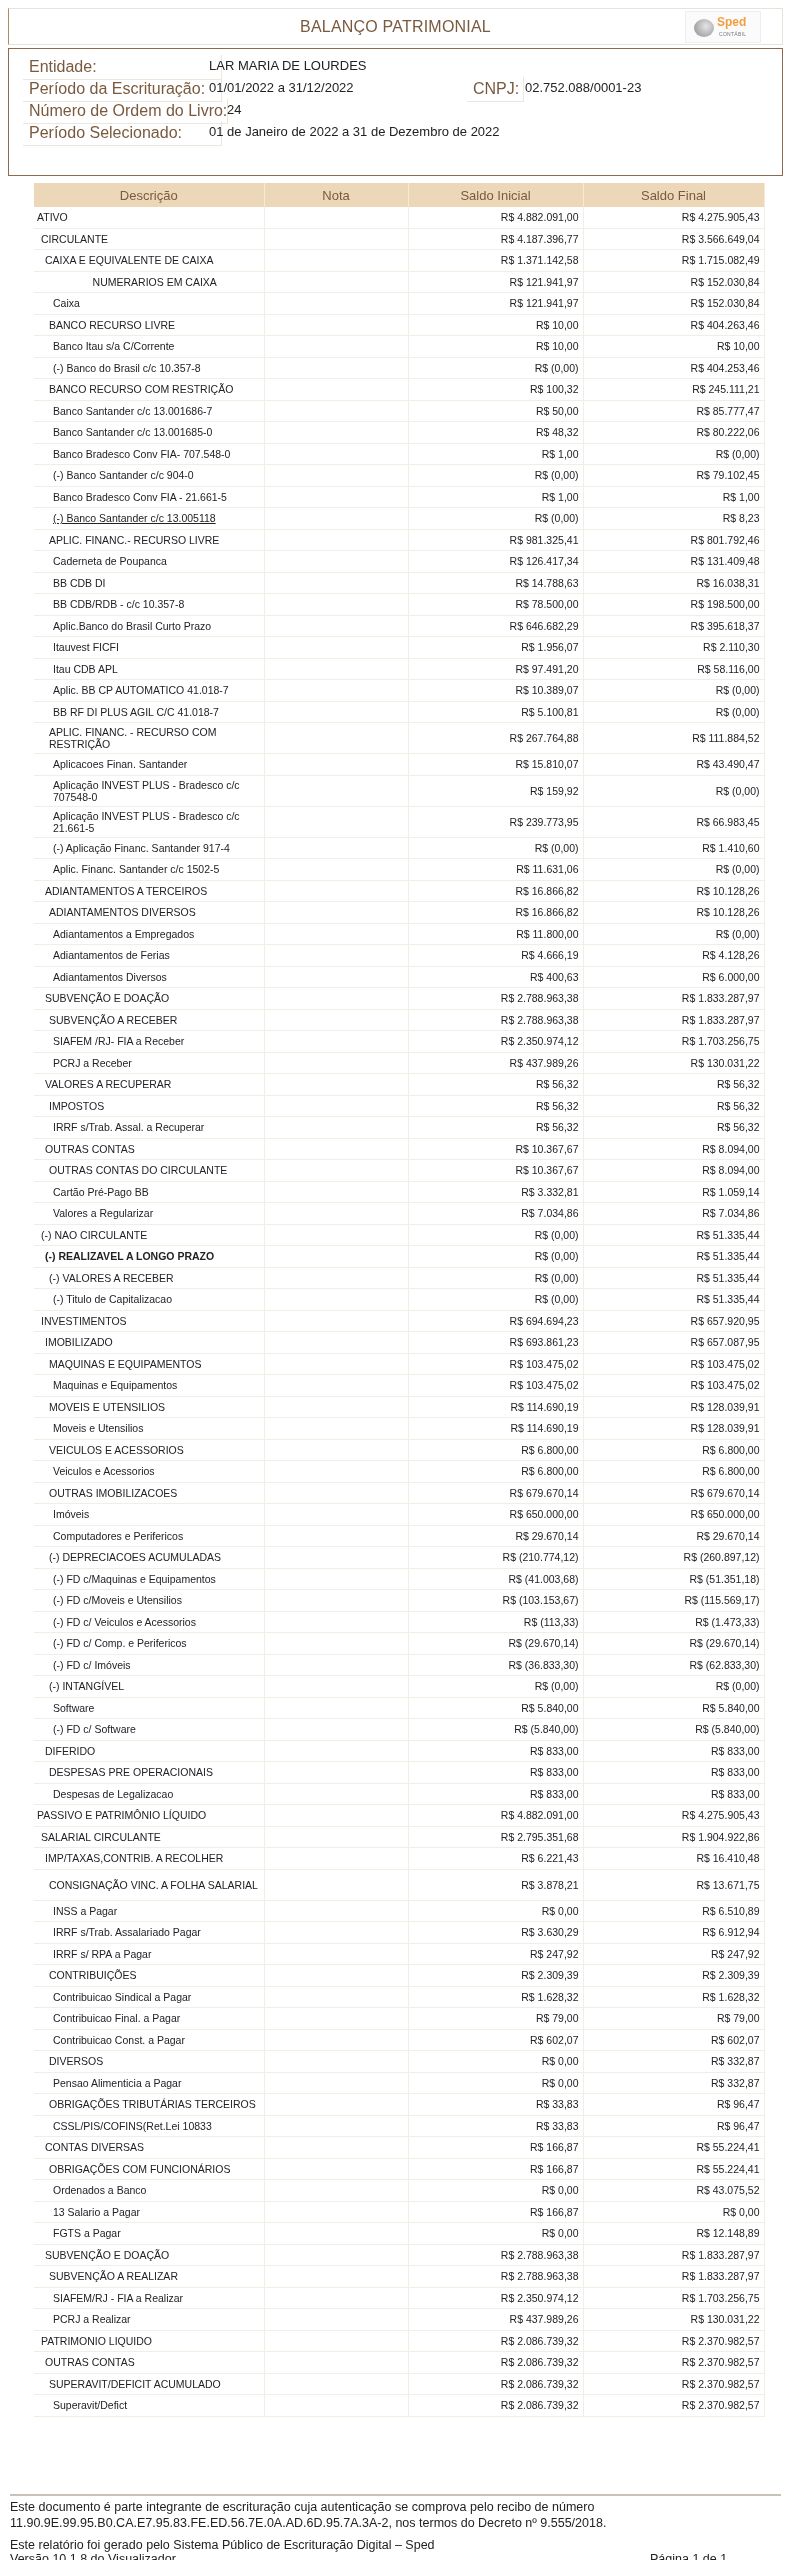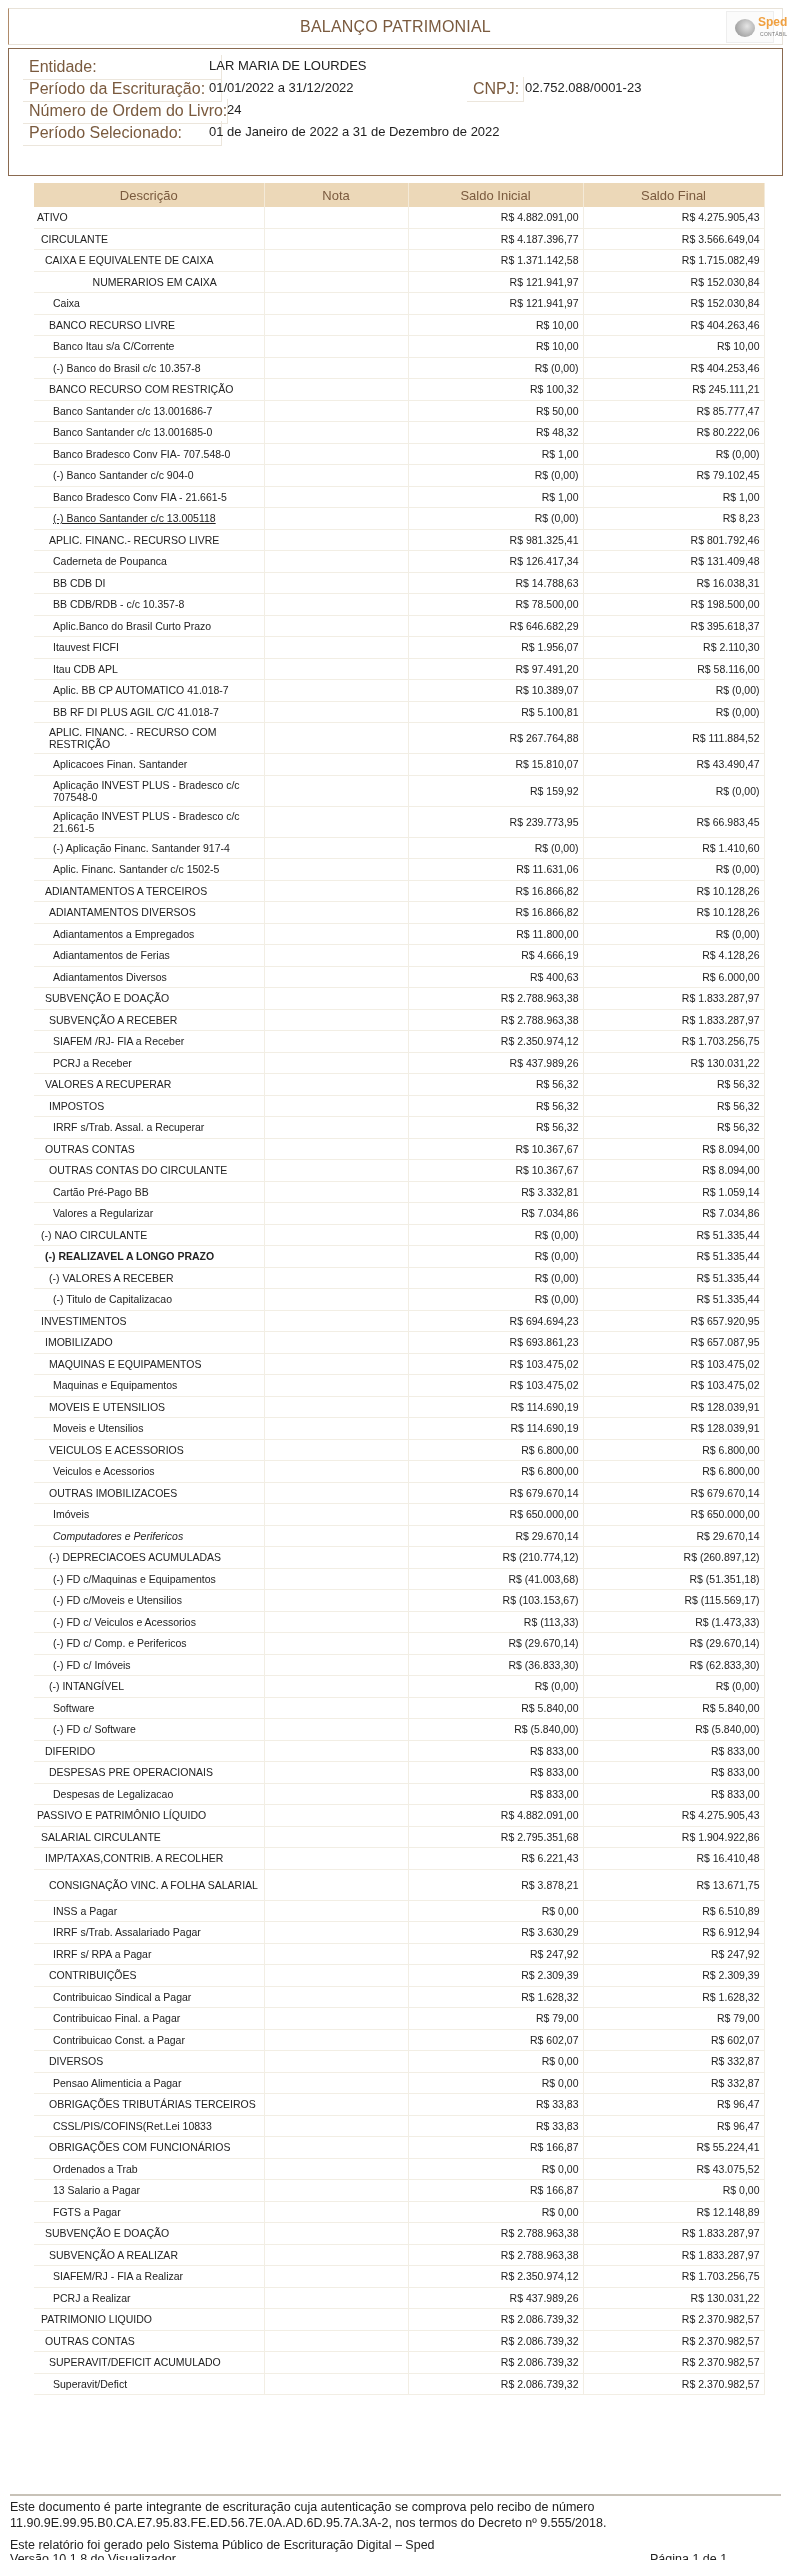--- a/index.html
+++ b/index.html
@@ -1,20 +1,20 @@
 <!DOCTYPE html>
 <html><head>
 <meta charset="utf-8">
 <style>
   html, body { margin: 0; padding: 0; background: #ffffff; }
   body { width: 791px; height: 2560px; position: relative; font-family: "Liberation Sans", sans-serif; color: #222; overflow: hidden; }
 
   .title-bar { position: absolute; left: 8px; top: 8px; width: 775px; height: 37px; border: 1px solid #e8e2d8; border-left: 1px solid #b08b6a; box-sizing: border-box; }
   .title-bar .title { position: absolute; left: 0; right: 0; top: 9px; text-align: center; font-size: 16px; color: #7a5a3e; letter-spacing: 0.2px; }
-  .logo { position: absolute; right: 8px; top: 2px; width: 48px; height: 32px; border: 1px solid #eee; background: #fbfbfb; box-sizing: border-box; }
+  .logo { position: absolute; right: 21px; top: 2px; width: 76px; height: 32px; border: 1px solid #eee; background: #fbfbfb; box-sizing: border-box; }
   .logo .globe { position: absolute; left: 8px; top: 7px; width: 20px; height: 18px; border-radius: 50%; background: radial-gradient(circle at 60% 40%, #e5e5e5, #8a8a8a); }
   .logo .sped { position: absolute; left: 31px; top: 3px; font-size: 12px; font-weight: bold; color: #f0a040; }
   .logo .contabil { position: absolute; left: 33px; top: 19px; font-size: 5px; color: #777; letter-spacing: 0.3px; }
 
   .info-box { position: absolute; left: 8px; top: 48px; width: 775px; height: 128px; border: 1px solid #8a6a50; box-sizing: border-box; }
   .info-label { position: absolute; color: #7a5a3e; padding: 3px 6px; border-right: 1px solid #ece6dc; border-bottom: 1px solid #ece6dc; white-space: nowrap; }
   .info-value { position: absolute; color: #222; white-space: nowrap; }
 
   .table-wrap { position: absolute; left: 10px; top: 180px; width: 771px; height: 2316px; border-bottom: 2px solid #c8c2b8; box-sizing: border-box; }
   table { position: absolute; left: 24px; top: 3px; width: 730px; border-collapse: collapse; table-layout: fixed; }
@@ -426,21 +426,21 @@
           <td class="num">R$ 679.670,14</td>
           <td class="num">R$ 679.670,14</td>
         </tr>
         <tr>
           <td style="padding-left: 19px;">Imóveis</td>
           <td></td>
           <td class="num">R$ 650.000,00</td>
           <td class="num">R$ 650.000,00</td>
         </tr>
         <tr>
-          <td style="padding-left: 19px; font-style: italic;">Computadores e Perifericos</td>
+          <td style="padding-left: 19px;">Computadores e Perifericos</td>
           <td></td>
           <td class="num">R$ 29.670,14</td>
           <td class="num">R$ 29.670,14</td>
         </tr>
         <tr>
           <td style="padding-left: 15px;">(-) DEPRECIACOES ACUMULADAS</td>
           <td></td>
           <td class="num">R$ (210.774,12)</td>
           <td class="num">R$ (260.897,12)</td>
         </tr>
@@ -594,27 +594,33 @@
           <td class="num">R$ 33,83</td>
           <td class="num">R$ 96,47</td>
         </tr>
         <tr>
           <td style="padding-left: 19px;">CSSL/PIS/COFINS(Ret.Lei 10833</td>
           <td></td>
           <td class="num">R$ 33,83</td>
           <td class="num">R$ 96,47</td>
         </tr>
         <tr>
-          <td style="padding-left: 15px;">OBRIGAÇÕES COM FUNCIONÁRIOS</td>
+          <td style="padding-left: 11px;">CONTAS DIVERSAS</td>
           <td></td>
           <td class="num">R$ 166,87</td>
           <td class="num">R$ 55.224,41</td>
         </tr>
         <tr>
-          <td style="padding-left: 19px;">Ordenados a Trab</td>
+          <td style="padding-left: 15px;">OBRIGAÇÕES COM FUNCIONÁRIOS</td>
+          <td></td>
+          <td class="num">R$ 166,87</td>
+          <td class="num">R$ 55.224,41</td>
+        </tr>
+        <tr>
+          <td style="padding-left: 19px;">Ordenados a Banco</td>
           <td></td>
           <td class="num">R$ 0,00</td>
           <td class="num">R$ 43.075,52</td>
         </tr>
         <tr>
           <td style="padding-left: 19px;">13  Salario a Pagar</td>
           <td></td>
           <td class="num">R$ 166,87</td>
           <td class="num">R$ 0,00</td>
         </tr>

